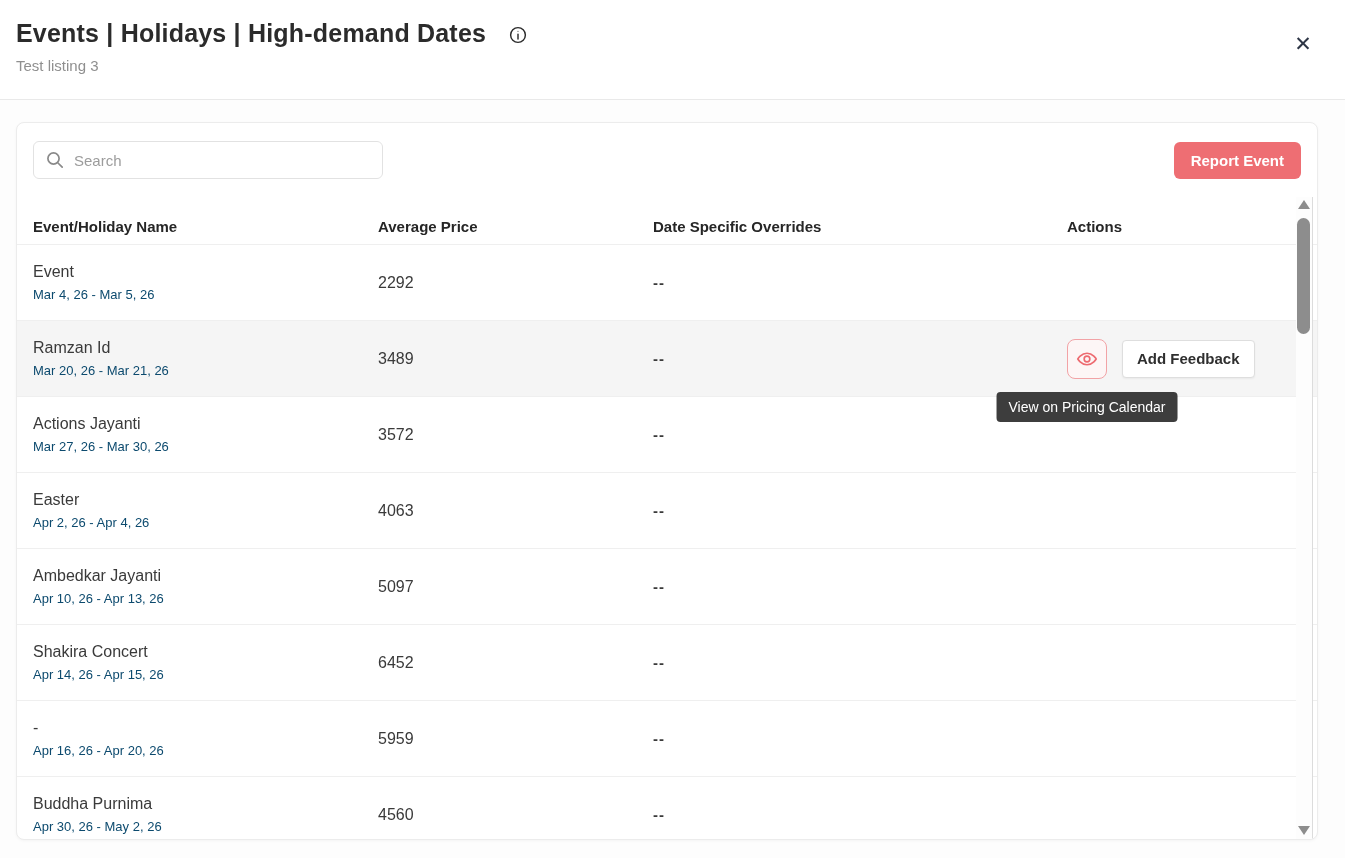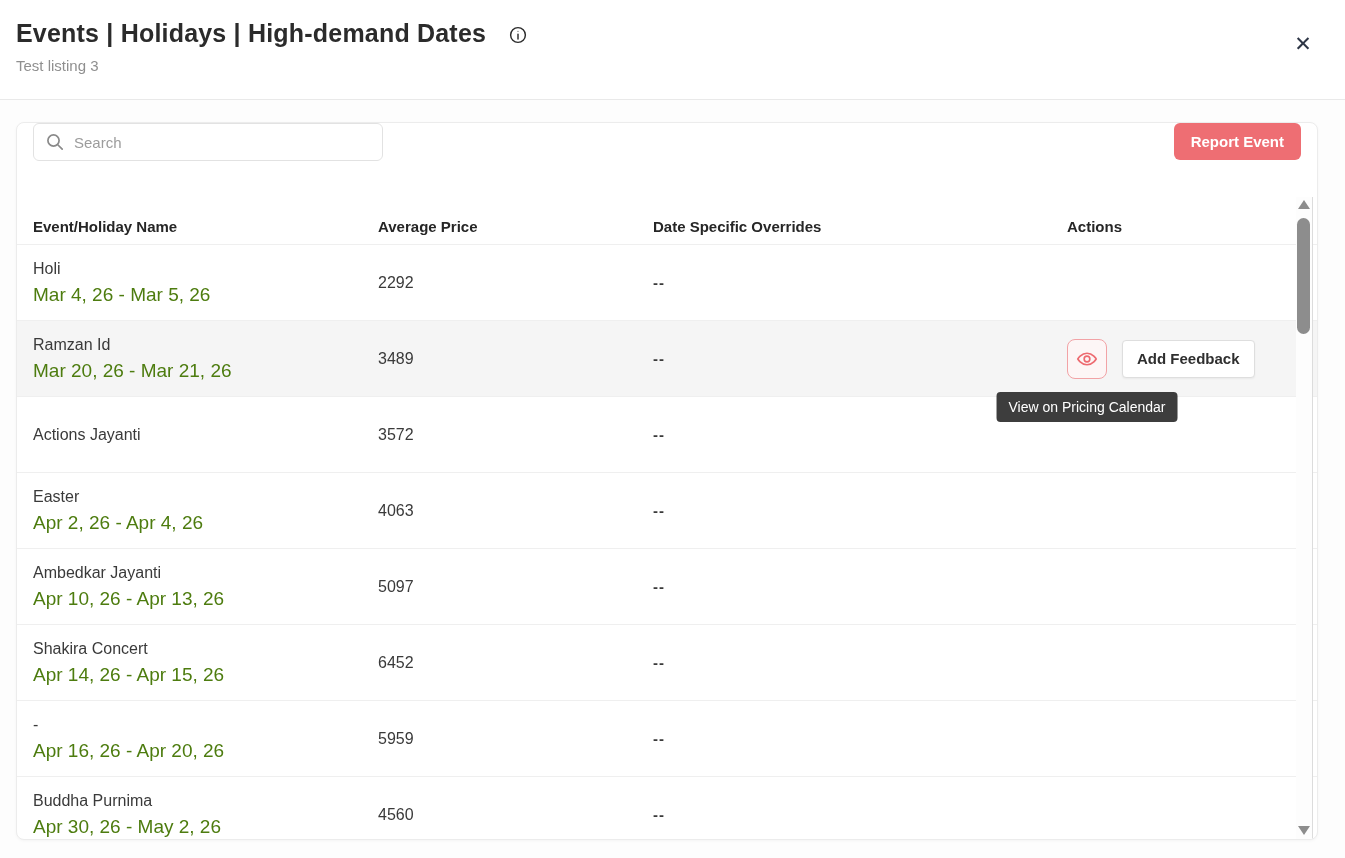--- a/index.html
+++ b/index.html
@@ -47,21 +47,21 @@
     background: #fff;
     border: 1px solid #ececec;
     border-radius: 8px;
     box-shadow: 0 1px 3px rgba(0,0,0,0.04);
     overflow: hidden;
   }
 
   
   .toolbar {
     height: 74px;
-    display: flex; align-items: flex-start; justify-content: space-between;
+    display: flex; align-items: center; justify-content: space-between;
     padding: 0 16px;
   }
   .search-box { position: relative; width: 350px; }
   .search-input {
     width: 100%; height: 38px;
     border: 1px solid #e2e2e2; border-radius: 6px;
     padding: 0 12px 0 40px;
     font-size: 15px; color: #444;
     outline: none;
     font-family: "Liberation Sans", sans-serif;
@@ -84,21 +84,21 @@
     display: grid;
     grid-template-columns: 345px 275px 414px auto;
     align-items: center;
     padding: 0 40px 0 16px;
   }
   .thead { height: 47px; }
   .th { font-size: 15px; font-weight: 700; color: #262626; margin-top: 11px; }
   .trow { height: 76px; border-top: 1px solid #efefef; }
   .trow.highlight { background: #f5f5f5; }
   .name { font-size: 16px; color: #3a3a3a; }
-  .dates { font-size: 19px; color: #4d7c0f; margin-top: 6px; }
+  .dates { font-size: 13px; color: #0c4a6e; margin-top: 6px; }
   .price { font-size: 16px; color: #3a3a3a; }
   .dashes { font-size: 15px; color: #3a3a3a; font-weight: 700; letter-spacing: 1px; }
 
   .actions-cell { display: flex; align-items: center; }
   .eye-btn {
     width: 40px; height: 40px;
     border: 1px solid #f2a3a6;
     background: #fdf6f6;
     border-radius: 8px;
     display: flex; align-items: center; justify-content: center;
@@ -193,21 +193,21 @@
 
     <div class="thead">
       <div class="th">Event/Holiday Name</div>
       <div class="th">Average Price</div>
       <div class="th">Date Specific Overrides</div>
       <div class="th">Actions</div>
     </div>
 
     <div class="trow">
       <div>
-        <div class="name">Holi</div>
+        <div class="name">Event</div>
         <div class="dates">Mar 4, 26 - Mar 5, 26</div>
       </div>
       <div class="price">2292</div>
       <div class="dashes">--</div>
       <div class="actions-cell"></div>
     </div>
 
     <div class="trow highlight">
       <div>
         <div class="name">Ramzan Id</div>
@@ -223,20 +223,21 @@
           </svg>
           <span class="tooltip">View on Pricing Calendar</span>
         </button>
         <button class="feedback-btn">Add Feedback</button>
       </div>
     </div>
 
     <div class="trow">
       <div>
         <div class="name">Actions Jayanti</div>
+        <div class="dates">Mar 27, 26 - Mar 30, 26</div>
       </div>
       <div class="price">3572</div>
       <div class="dashes">--</div>
       <div class="actions-cell"></div>
     </div>
 
     <div class="trow">
       <div>
         <div class="name">Easter</div>
         <div class="dates">Apr 2, 26 - Apr 4, 26</div>

